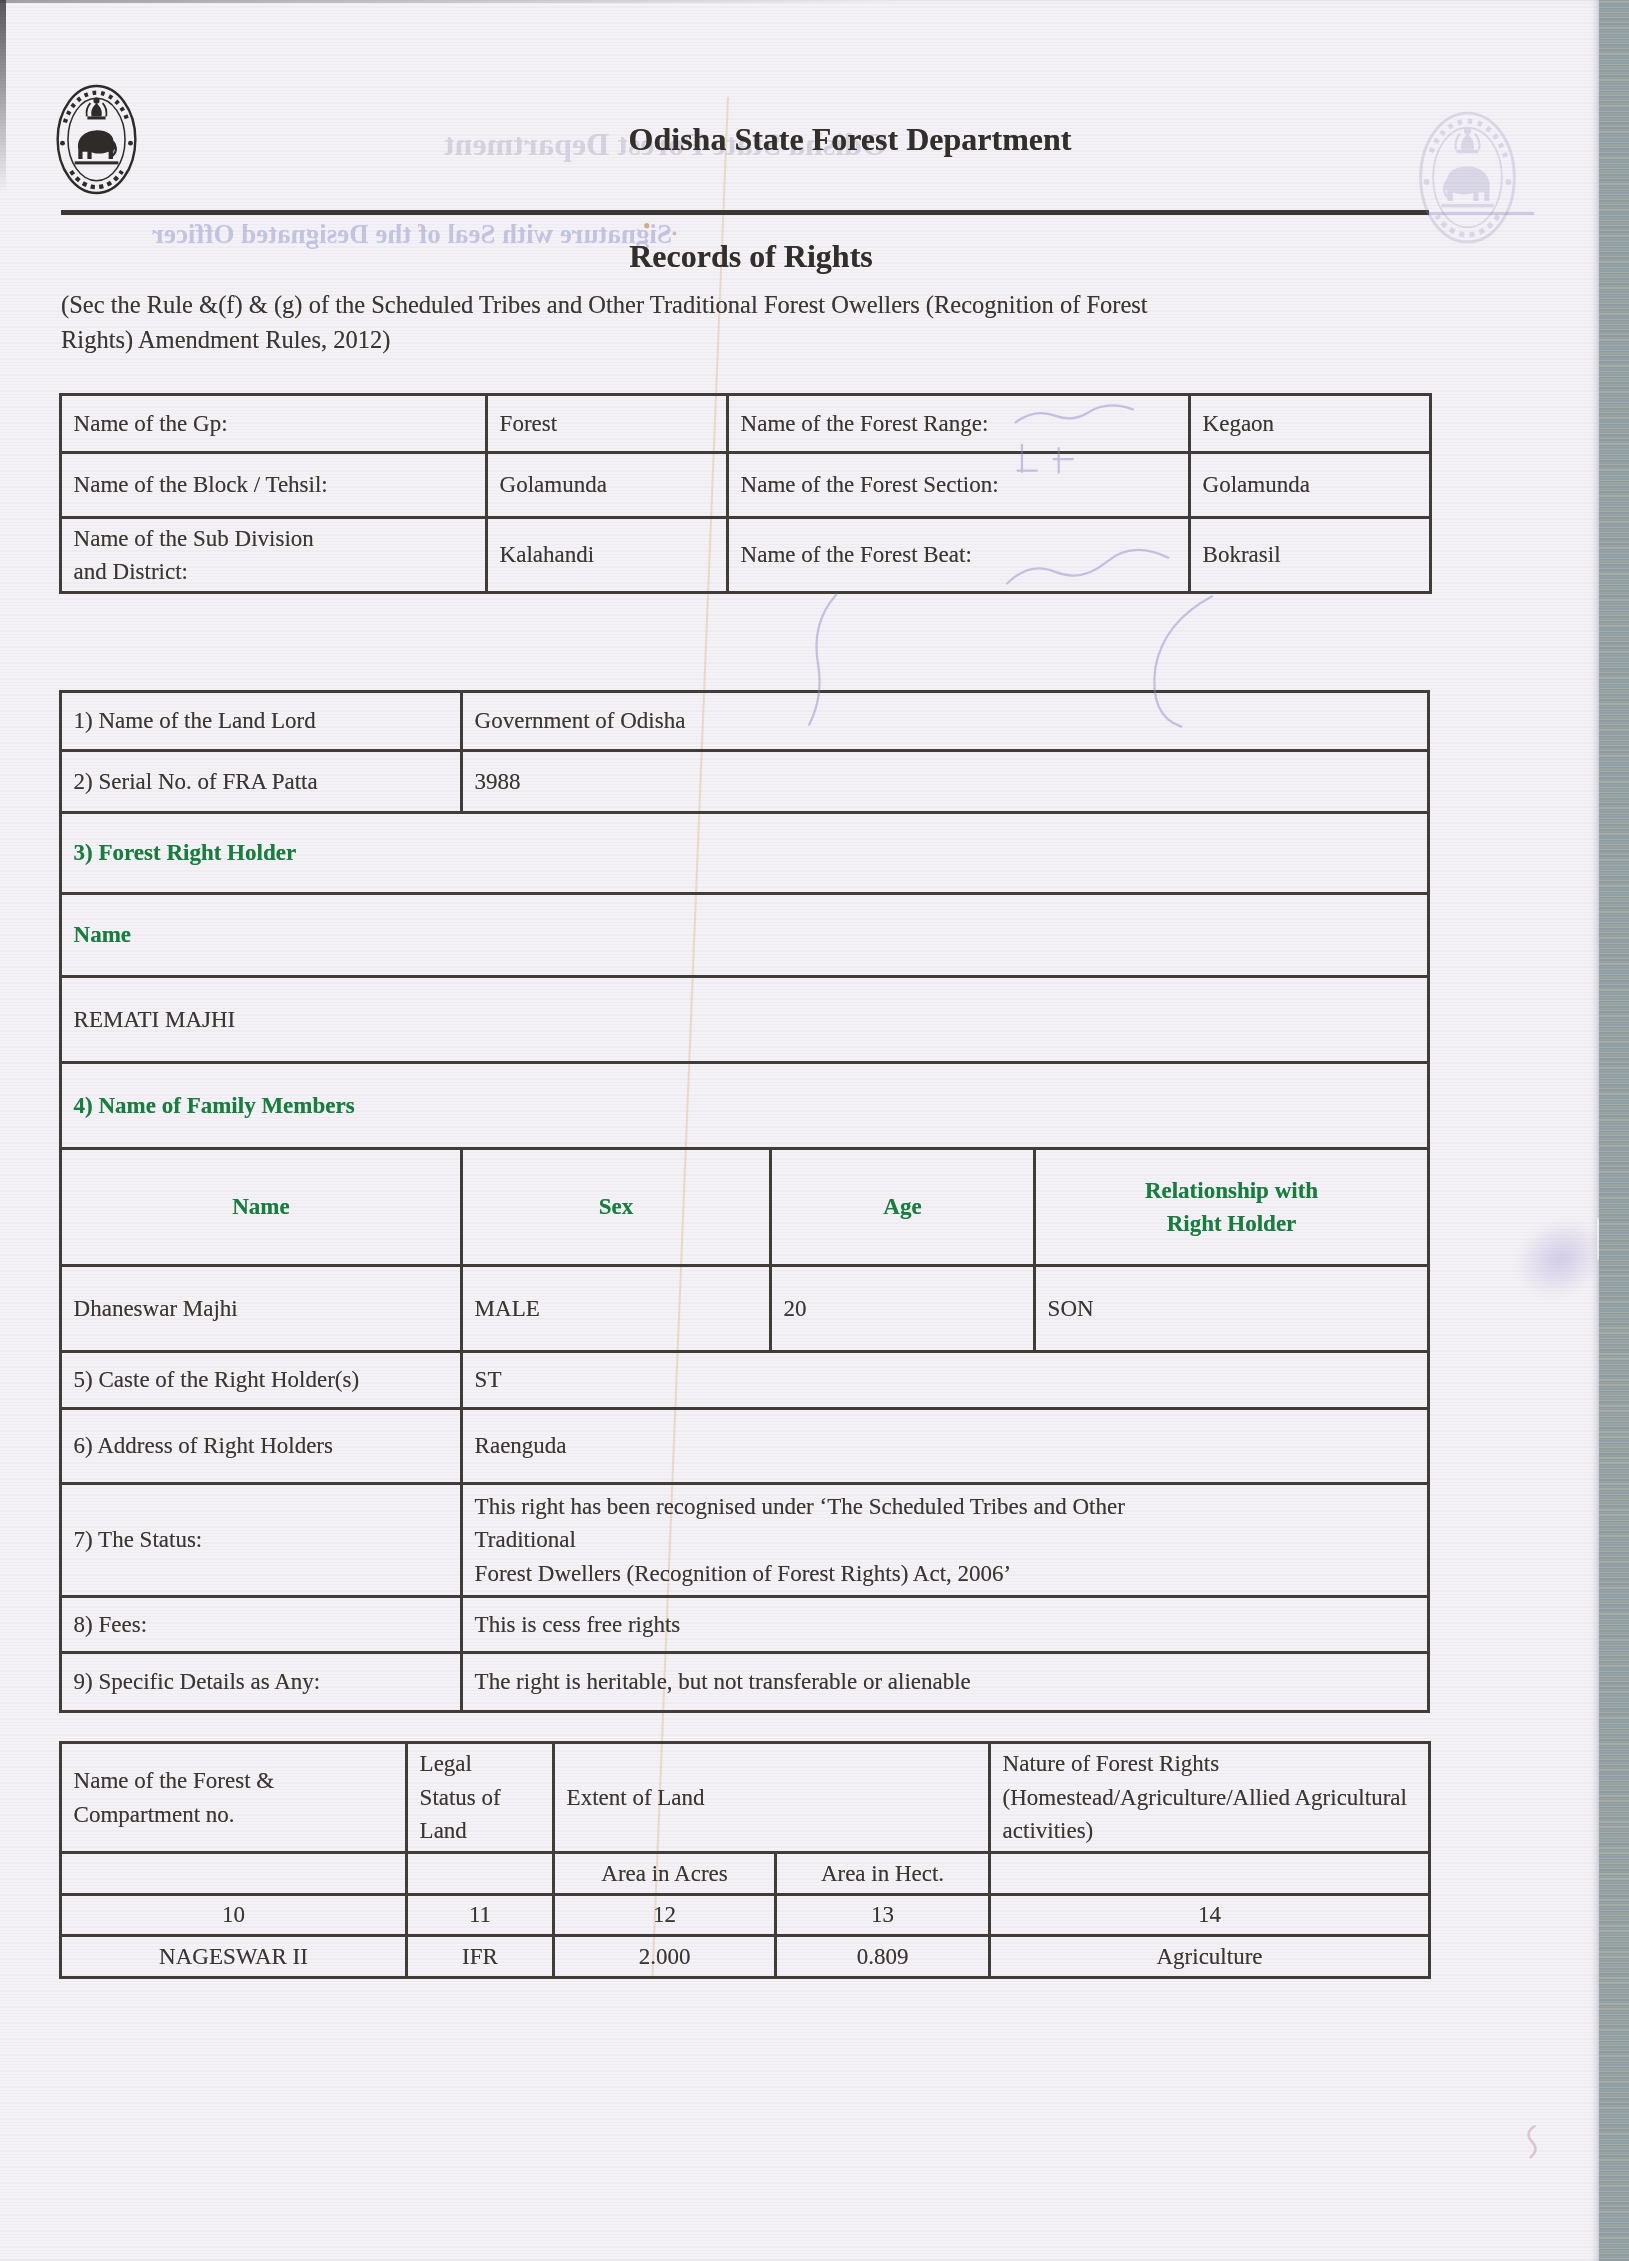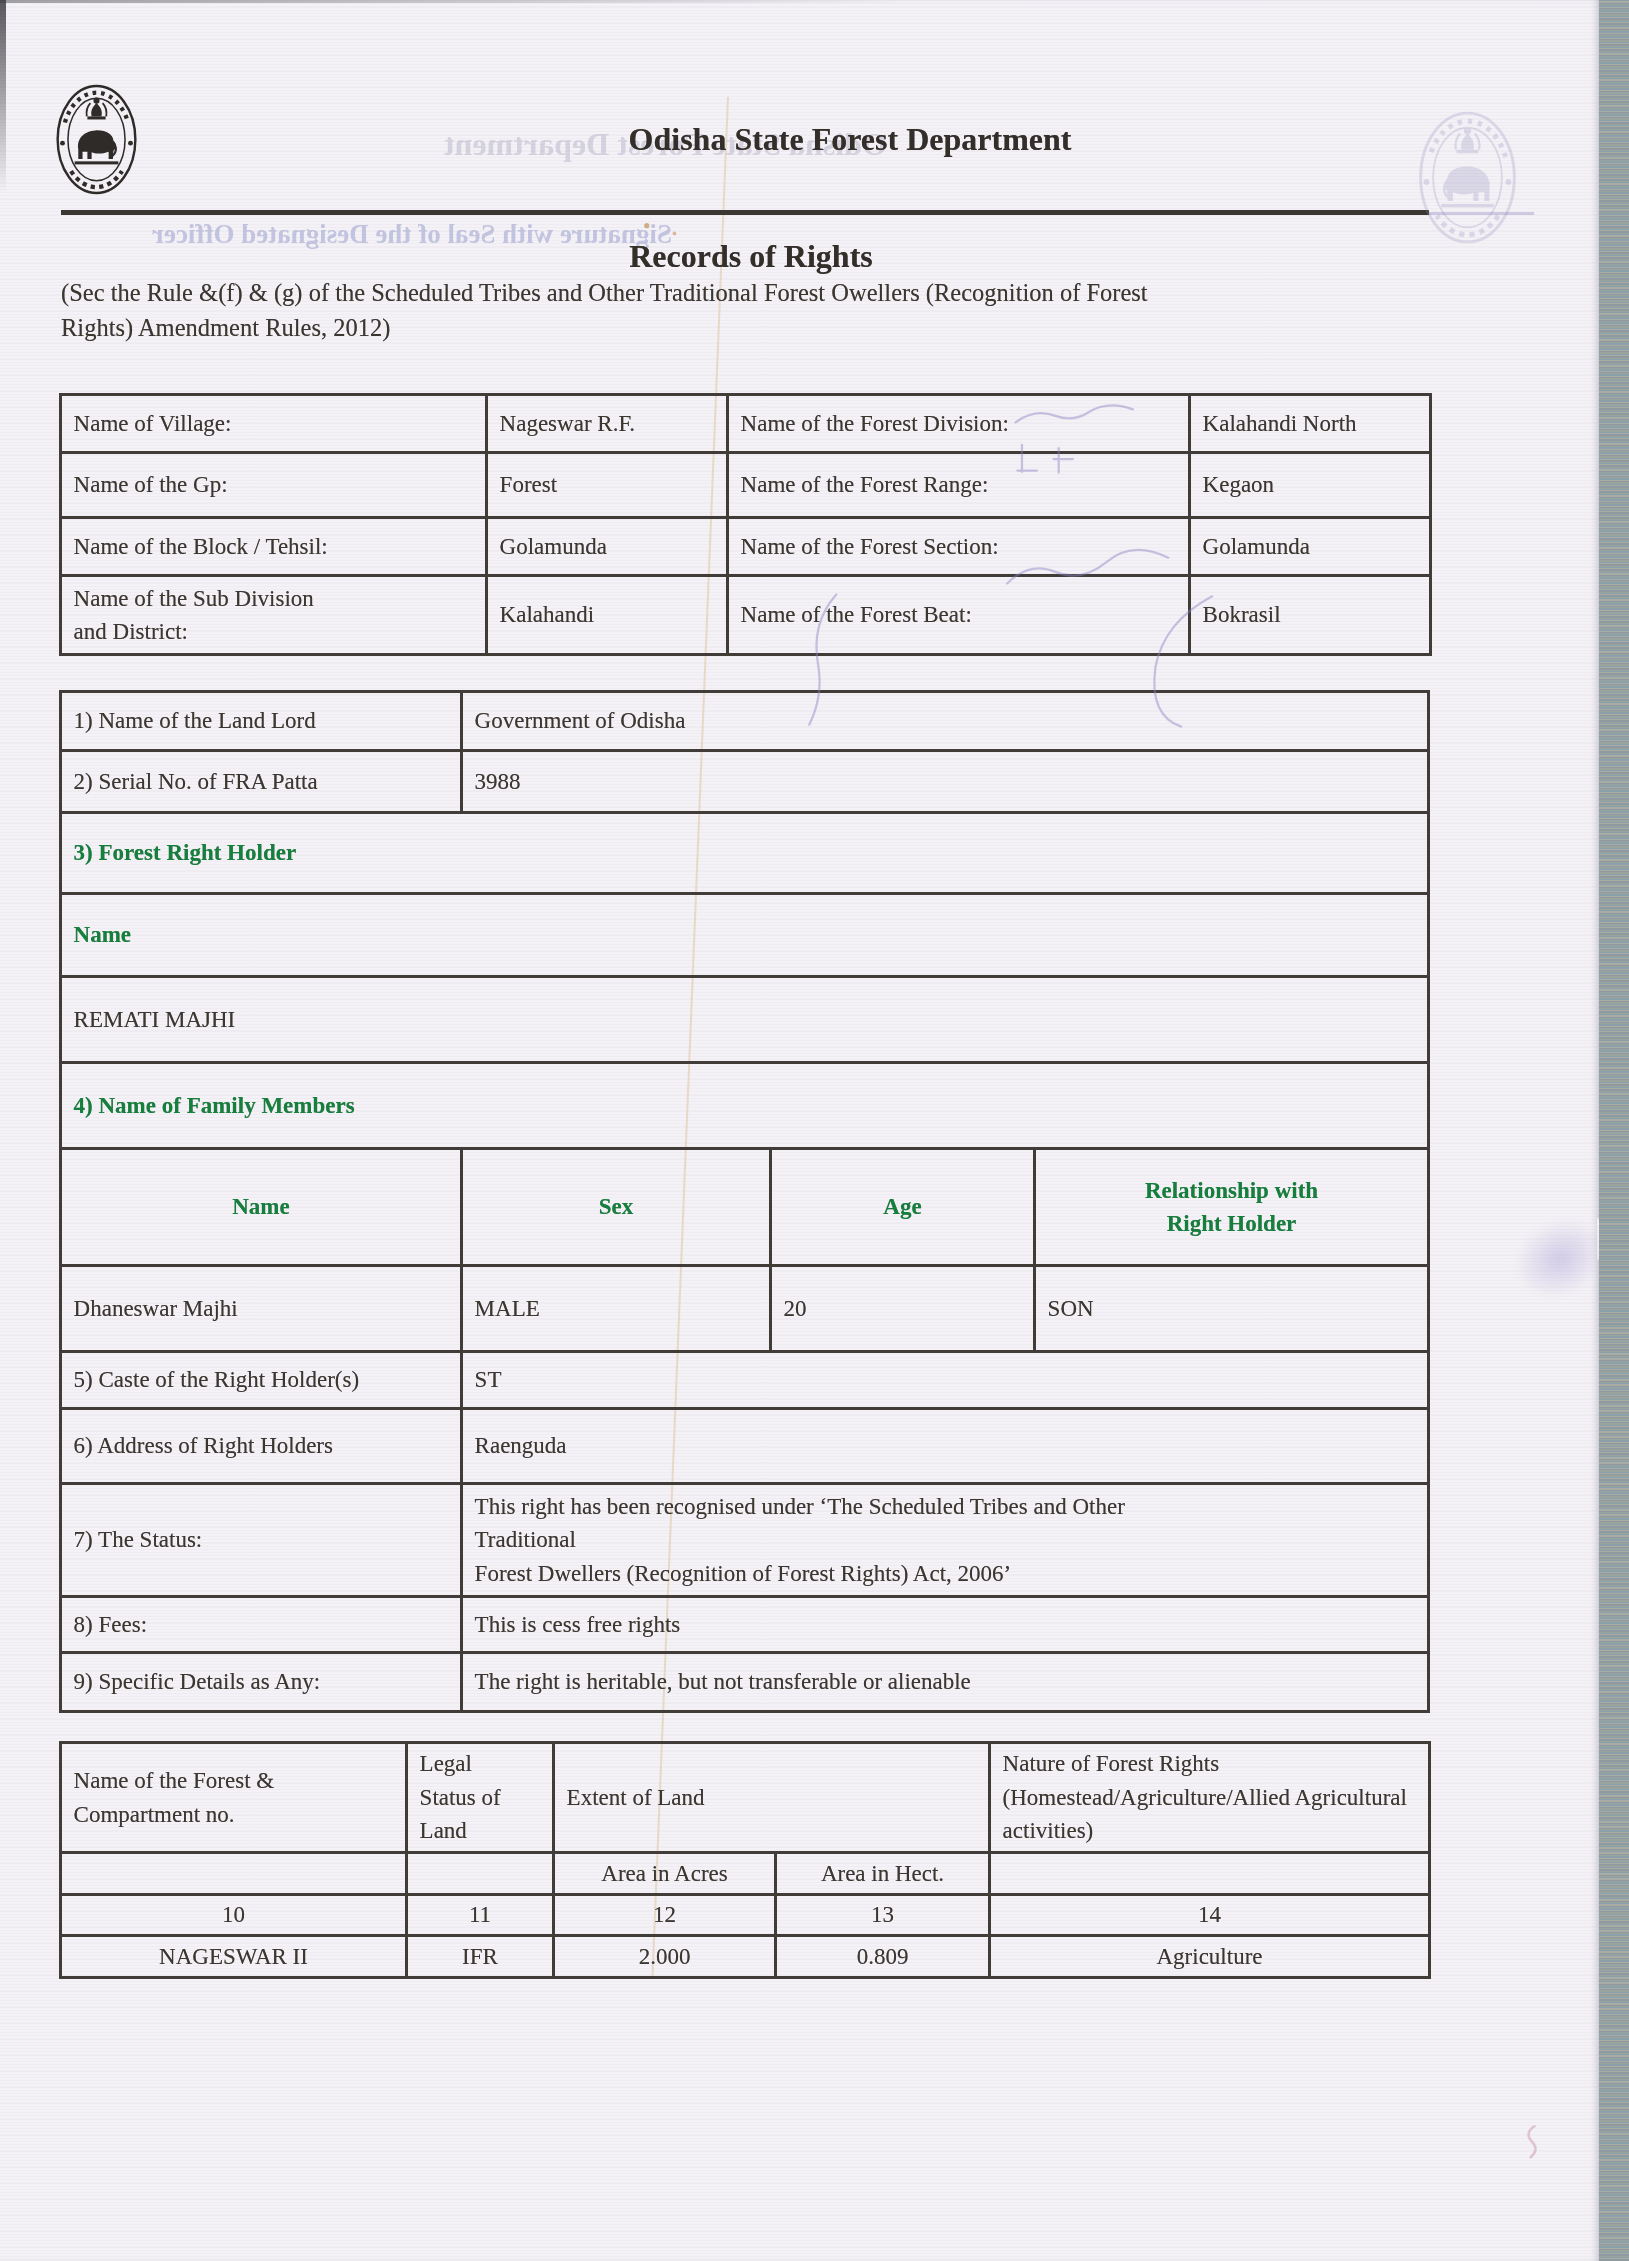--- a/index.html
+++ b/index.html
@@ -27,21 +27,21 @@
     text-shadow:0 0 0.6px rgba(70,62,56,.55);}
   .dept-mirror{position:absolute;left:444px;top:126px;margin:0;font-size:32px;font-weight:bold;
     color:#8a86a8;opacity:.28;transform:scaleX(-1);white-space:nowrap;filter:blur(0.6px);}
   .header-rule{position:absolute;left:61px;top:210px;width:1368px;height:4.5px;background:#3b3833;}
   .header-rule-bleed{position:absolute;left:1429px;top:212px;width:105px;height:2.6px;background:#b5aed6;opacity:.6;}
   .sig-mirror{position:absolute;left:152px;top:219px;margin:0;font-size:27px;font-weight:bold;
     color:#9aa0cf;opacity:.55;transform:scaleX(-1);white-space:nowrap;filter:blur(0.4px);}
   .doc-title{position:absolute;left:743px;top:230px;transform:translateX(-50%);margin:8px;
     font-size:32px;font-weight:bold;color:#332e2a;white-space:nowrap;
     text-shadow:0 0 0.6px rgba(70,62,56,.55);}
-  .subtitle{position:absolute;left:61px;top:276px;width:1393px;margin:0;font-size:24.5px;
+  .subtitle{position:absolute;left:61px;top:288px;width:1393px;margin:0;font-size:24.5px;
     line-height:1.42;color:#3c3631;white-space:pre-line;text-shadow:0 0 0.6px rgba(70,62,56,.5);}
   
   table{position:absolute;border-collapse:collapse;table-layout:fixed;
     font-size:23px;line-height:1.45;color:#3c3631;text-shadow:0 0 0.6px rgba(70,62,56,.5);}
   td{border:3.9px solid #413c37;padding:2.6px 11.6px;vertical-align:middle;white-space:pre-line;overflow:hidden;}
   .b{font-weight:bold;color:#15803d;}
   .ctr{text-align:center;padding:2.6px 5.2px;}
   .t1{left:59px;top:393px;}
   .t1 tr:nth-child(1){height:58px}.t1 tr:nth-child(2){height:65px}
   .t1 tr:nth-child(3){height:58px}.t1 tr:nth-child(4){height:79px}
@@ -109,26 +109,20 @@
   </svg>
 
   <table class="t1">
     <colgroup>
         <col style="width:426px">
         <col style="width:241px">
         <col style="width:462px">
         <col style="width:241px">
       </colgroup>
     <tbody>
-        <tr>
-      <td>Name of Village:</td>
-      <td>Nageswar R.F.</td>
-      <td>Name of the Forest Division:</td>
-      <td>Kalahandi North</td>
-    </tr>
     <tr>
       <td>Name of the Gp:</td>
       <td>Forest</td>
       <td>Name of the Forest Range:</td>
       <td>Kegaon</td>
     </tr>
     <tr>
       <td>Name of the Block / Tehsil:</td>
       <td>Golamunda</td>
       <td>Name of the Forest Section:</td>

